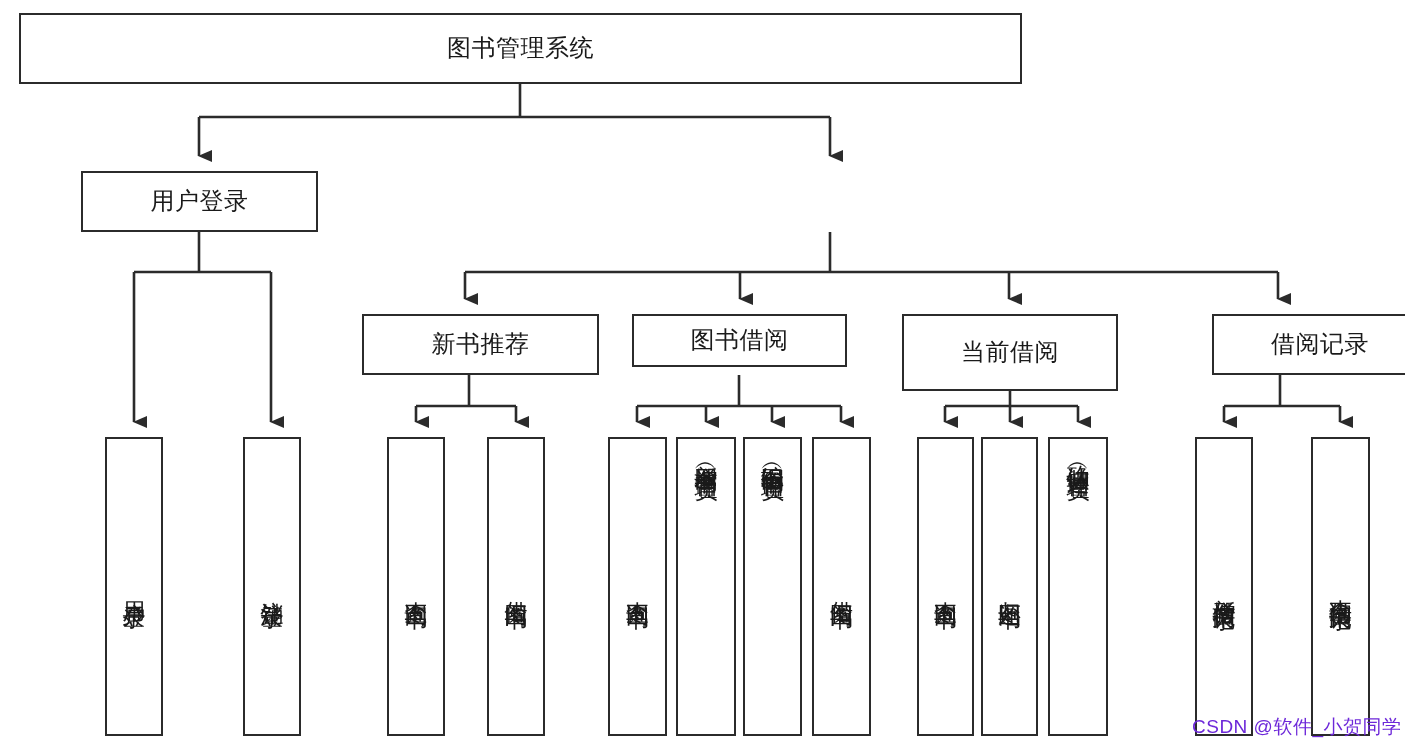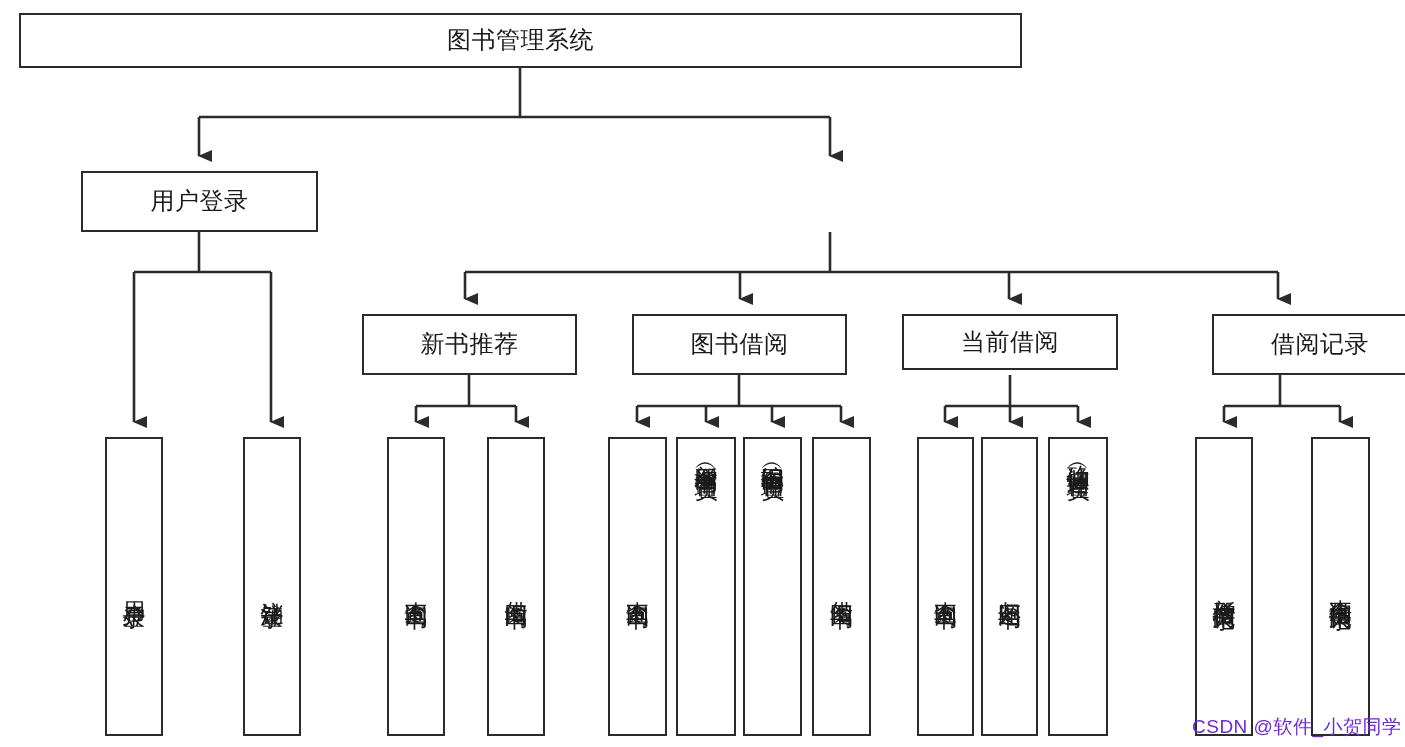--- a/index.html
+++ b/index.html
@@ -117,35 +117,35 @@
       <path d="M 1010 406 L 1010 422" marker-end="url(#arrow)"></path>
       <path d="M 1078 406 L 1078 422" marker-end="url(#arrow)"></path>
 
       <path d="M 1280 375 L 1280 406"></path>
       <path d="M 1224 406 L 1340 406"></path>
       <path d="M 1224 406 L 1224 422" marker-end="url(#arrow)"></path>
       <path d="M 1340 406 L 1340 422" marker-end="url(#arrow)"></path>
     </g>
   </svg>
 
-  <div class="node horiz" style="left:19px; top:13px; width:1003px; height:55px;">
+  <div class="node horiz" style="left:19px; top:13px; width:1003px; height:71px;">
     <span class="label">图书管理系统</span>
   </div>
 
   <div class="node horiz" style="left:81px; top:171px; width:237px; height:61px;">
     <span class="label">用户登录</span>
   </div>
 
-  <div class="node horiz" style="left:362px; top:314px; width:215px; height:61px;">
+  <div class="node horiz" style="left:362px; top:314px; width:237px; height:61px;">
     <span class="label">新书推荐</span>
   </div>
-  <div class="node horiz" style="left:632px; top:314px; width:215px; height:61px;">
+  <div class="node horiz" style="left:632px; top:314px; width:215px; height:53px;">
     <span class="label">图书借阅</span>
   </div>
-  <div class="node horiz" style="left:902px; top:314px; width:216px; height:56px;">
+  <div class="node horiz" style="left:902px; top:314px; width:216px; height:77px;">
     <span class="label">当前借阅</span>
   </div>
   <div class="node horiz" style="left:1172px; top:314px; width:216px; height:61px;margin-left:40px;">
     <span class="label">借阅记录</span>
   </div>
 
   <div class="node vert leaf-mid" style="left:105px; top:437px; width:58px; height:299px;">
     <span class="label">用户登录</span>
   </div>
   <div class="node vert leaf-mid" style="left:243px; top:437px; width:58px; height:299px;">

